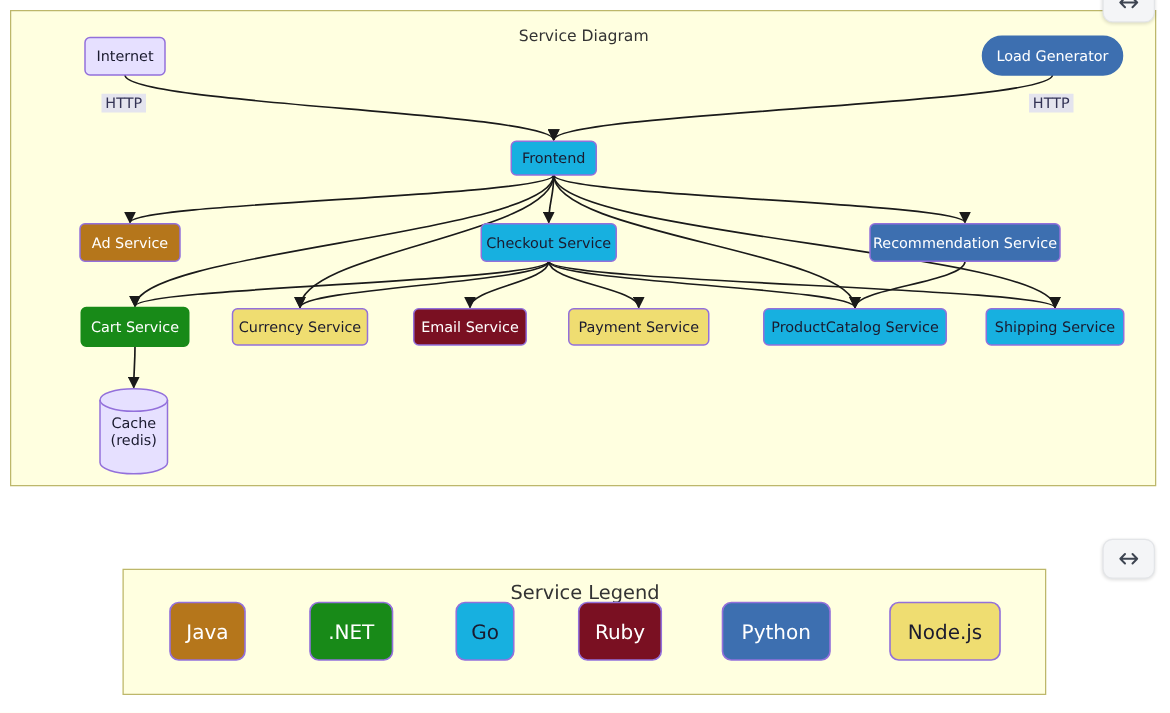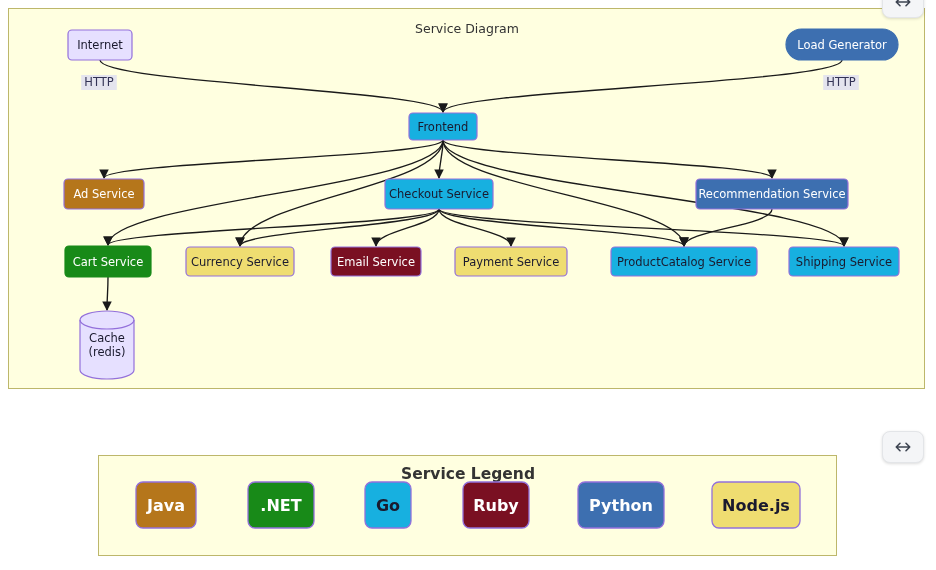--- a/index.html
+++ b/index.html
@@ -13,21 +13,21 @@
   }
   #root { position: relative; width: 936px; height: 570px; }
 
   .panel {
     position: absolute;
     background: #ffffe0;
     border: 1px solid #bdb76b;
     box-sizing: border-box;
   }
   #diagram-panel { left: 8px; top: 8px; width: 917px; height: 381px; padding-left: 16px; }
-  #legend-panel  { left: 98px; top: 455px; width: 739px; height: 101px; font-weight: bold; }
+  #legend-panel  { left: 98px; top: 455px; width: 739px; height: 101px; }
 
   .panel-svg { position: absolute; left: 0; top: 0; }
 
   .resize-handle {
     position: absolute;
     width: 42px; height: 32px;
     background: #f4f5f7;
     border: 1px solid #e3e5e8;
     border-radius: 8px;
     box-shadow: 0 1px 3px rgba(0,0,0,.14);

